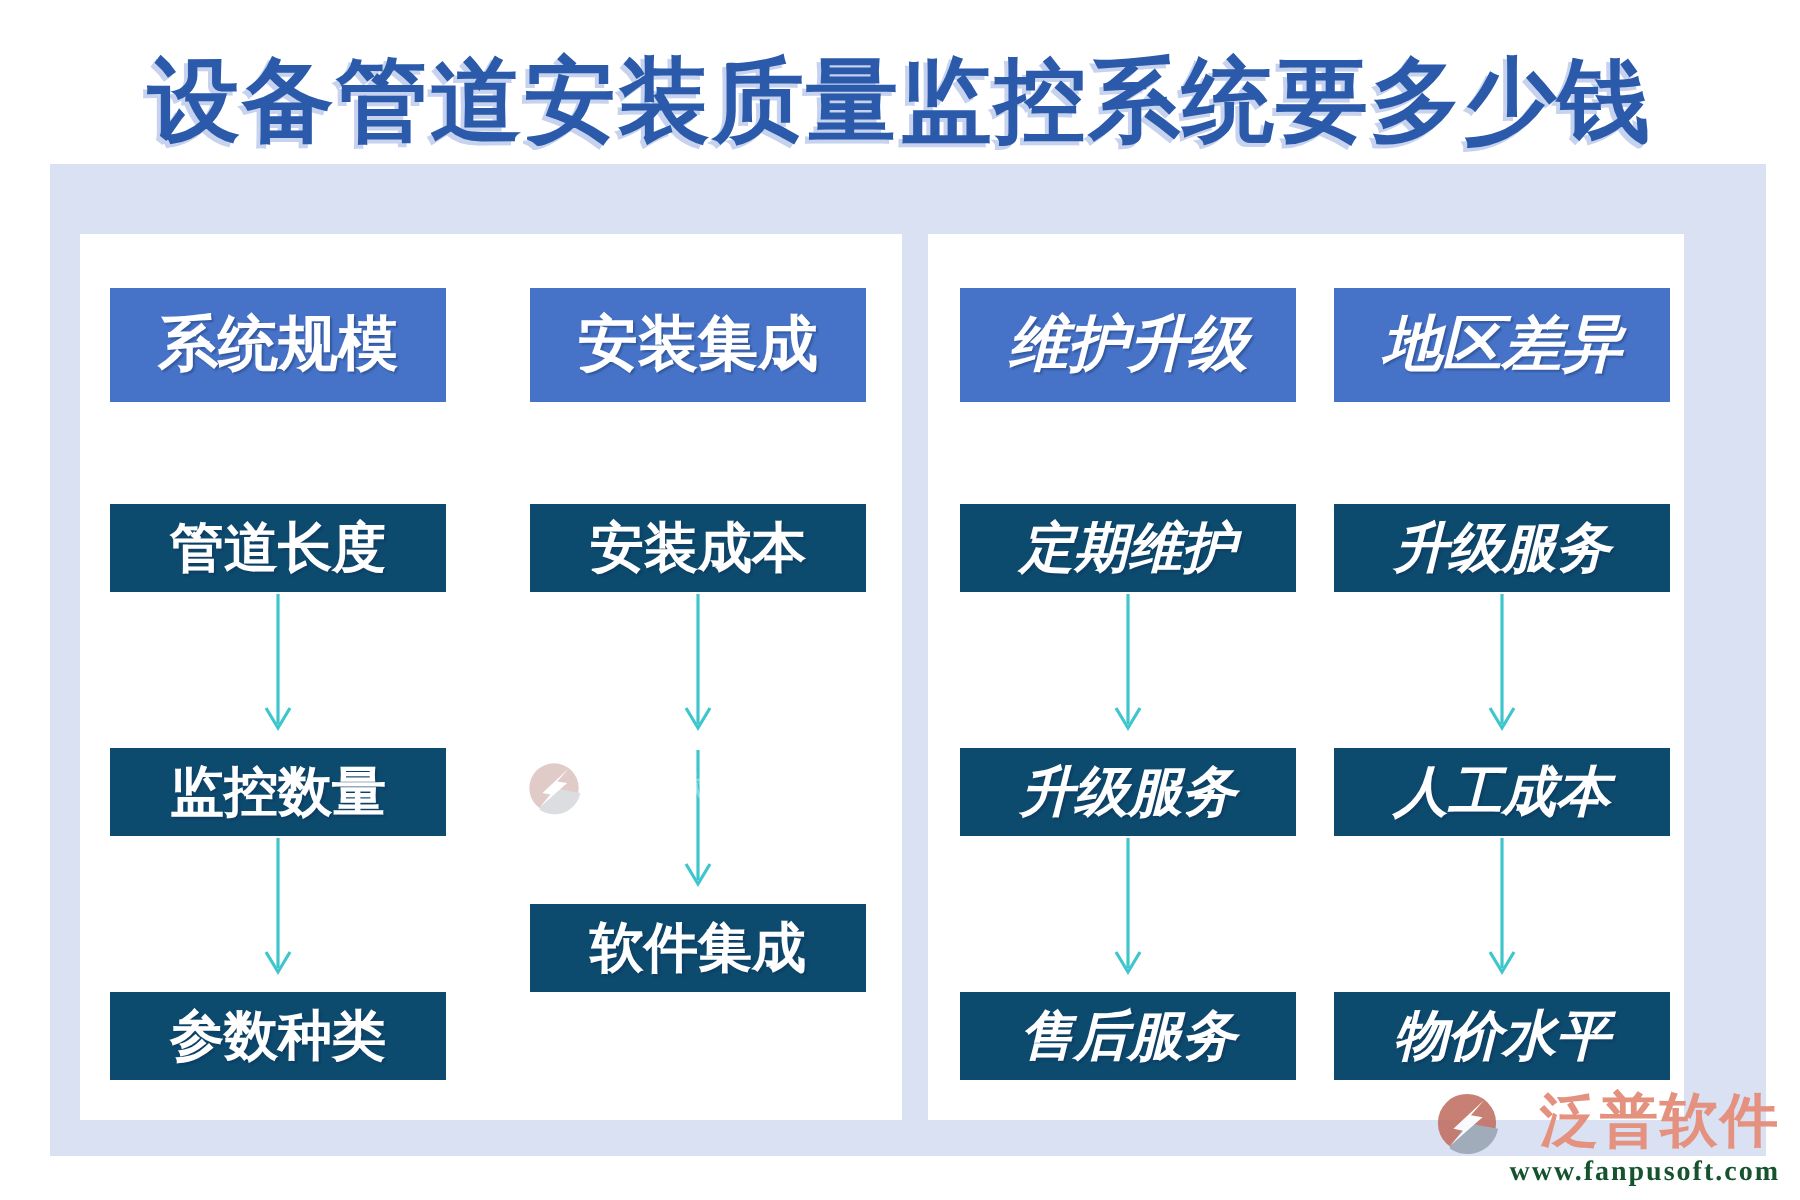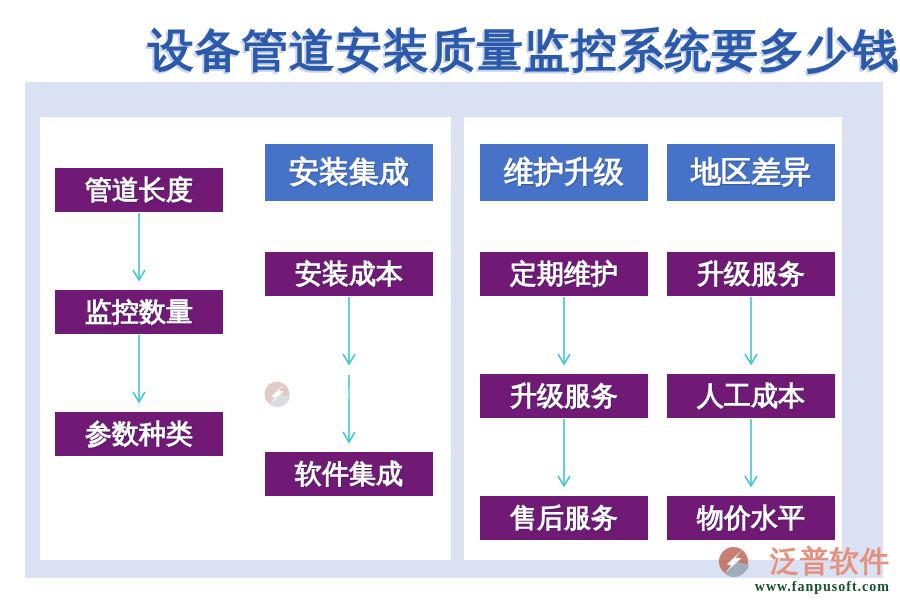--- a/index.html
+++ b/index.html
@@ -3,48 +3,48 @@
 <meta charset="utf-8">
 <style>
   html,body{margin:0;padding:0;}
   body{
     width:900px;height:600px;position:relative;overflow:hidden;
     background:#ffffff;
     font-family:"Liberation Serif","DejaVu Serif",serif;
   }
   .page-title{
     position:absolute;top:20px;left:0;width:900px;
-    text-align:right;
+    text-align:center;
     font-size:46px;font-weight:bold;color:#2c5aab;
     letter-spacing:1px;
     text-shadow:-2px 2px 0 #c6d2ee;
     white-space:nowrap;
   }
   .bg-frame{
     position:absolute;left:25px;top:82px;width:858px;height:496px;
     background:#d9e1f3;
   }
   .panel{
     position:absolute;top:117px;height:443px;background:#ffffff;
     display:flex;justify-content:space-between;box-sizing:border-box;
   }
   .panel-left{left:40px;width:411px;padding:0 18px 0 15px;}
-  .panel-right{left:464px;width:378px;padding:0 7px 0 16px;}
+  .panel-right{left:464px;width:378px;padding:0 7px 0 16px;font-style:italic;}
   .column{width:168px;display:flex;flex-direction:column;align-items:center;}
   .box{
     width:100%;box-sizing:border-box;
     display:flex;align-items:center;justify-content:center;
     color:#ffffff;font-weight:bold;white-space:nowrap;
     text-shadow:1px 1px 1px rgba(20,40,80,0.35);
   }
   .box-header{
     height:57px;margin-top:27px;background:#4673c8;font-size:30px;
   }
   .box-item{
-    height:44px;background:#701a75;font-size:27px;
+    height:44px;background:#0c4a6e;font-size:27px;
   }
   .box-item.first{margin-top:51px;}
   .arrow{
     height:78px;width:16px;flex:0 0 auto;display:block;
   }
   
   .watermark-center{
     position:absolute;left:263px;top:378px;width:90px;height:32px;
     display:flex;align-items:center;gap:17px;
     opacity:0.45;pointer-events:none;
@@ -84,20 +84,21 @@
     <g id="fanpu-icon-def">
       <circle cx="17" cy="17" r="15" fill="#c06a5c"></circle>
       <path d="M17 17 L33 20 A16 16 0 0 1 8 30 Z" fill="#97a3b1"></path>
       <path d="M26 5 L10 20 L15 21 L8 29 L25 14 L19 13 Z" fill="#ffffff"></path>
     </g>
   </defs>
 </svg>
 
 <div class="panel panel-left">
   <div class="column">
+    <div class="box box-header">系统规模</div>
     <div class="box box-item first">管道长度</div>
     <svg class="arrow" viewBox="0 0 16 78">
         <use href="#arrow-def"></use>
       </svg>
     <div class="box box-item">监控数量</div>
     <svg class="arrow" viewBox="0 0 16 78">
         <use href="#arrow-def"></use>
       </svg>
     <div class="box box-item">参数种类</div>
   </div>

